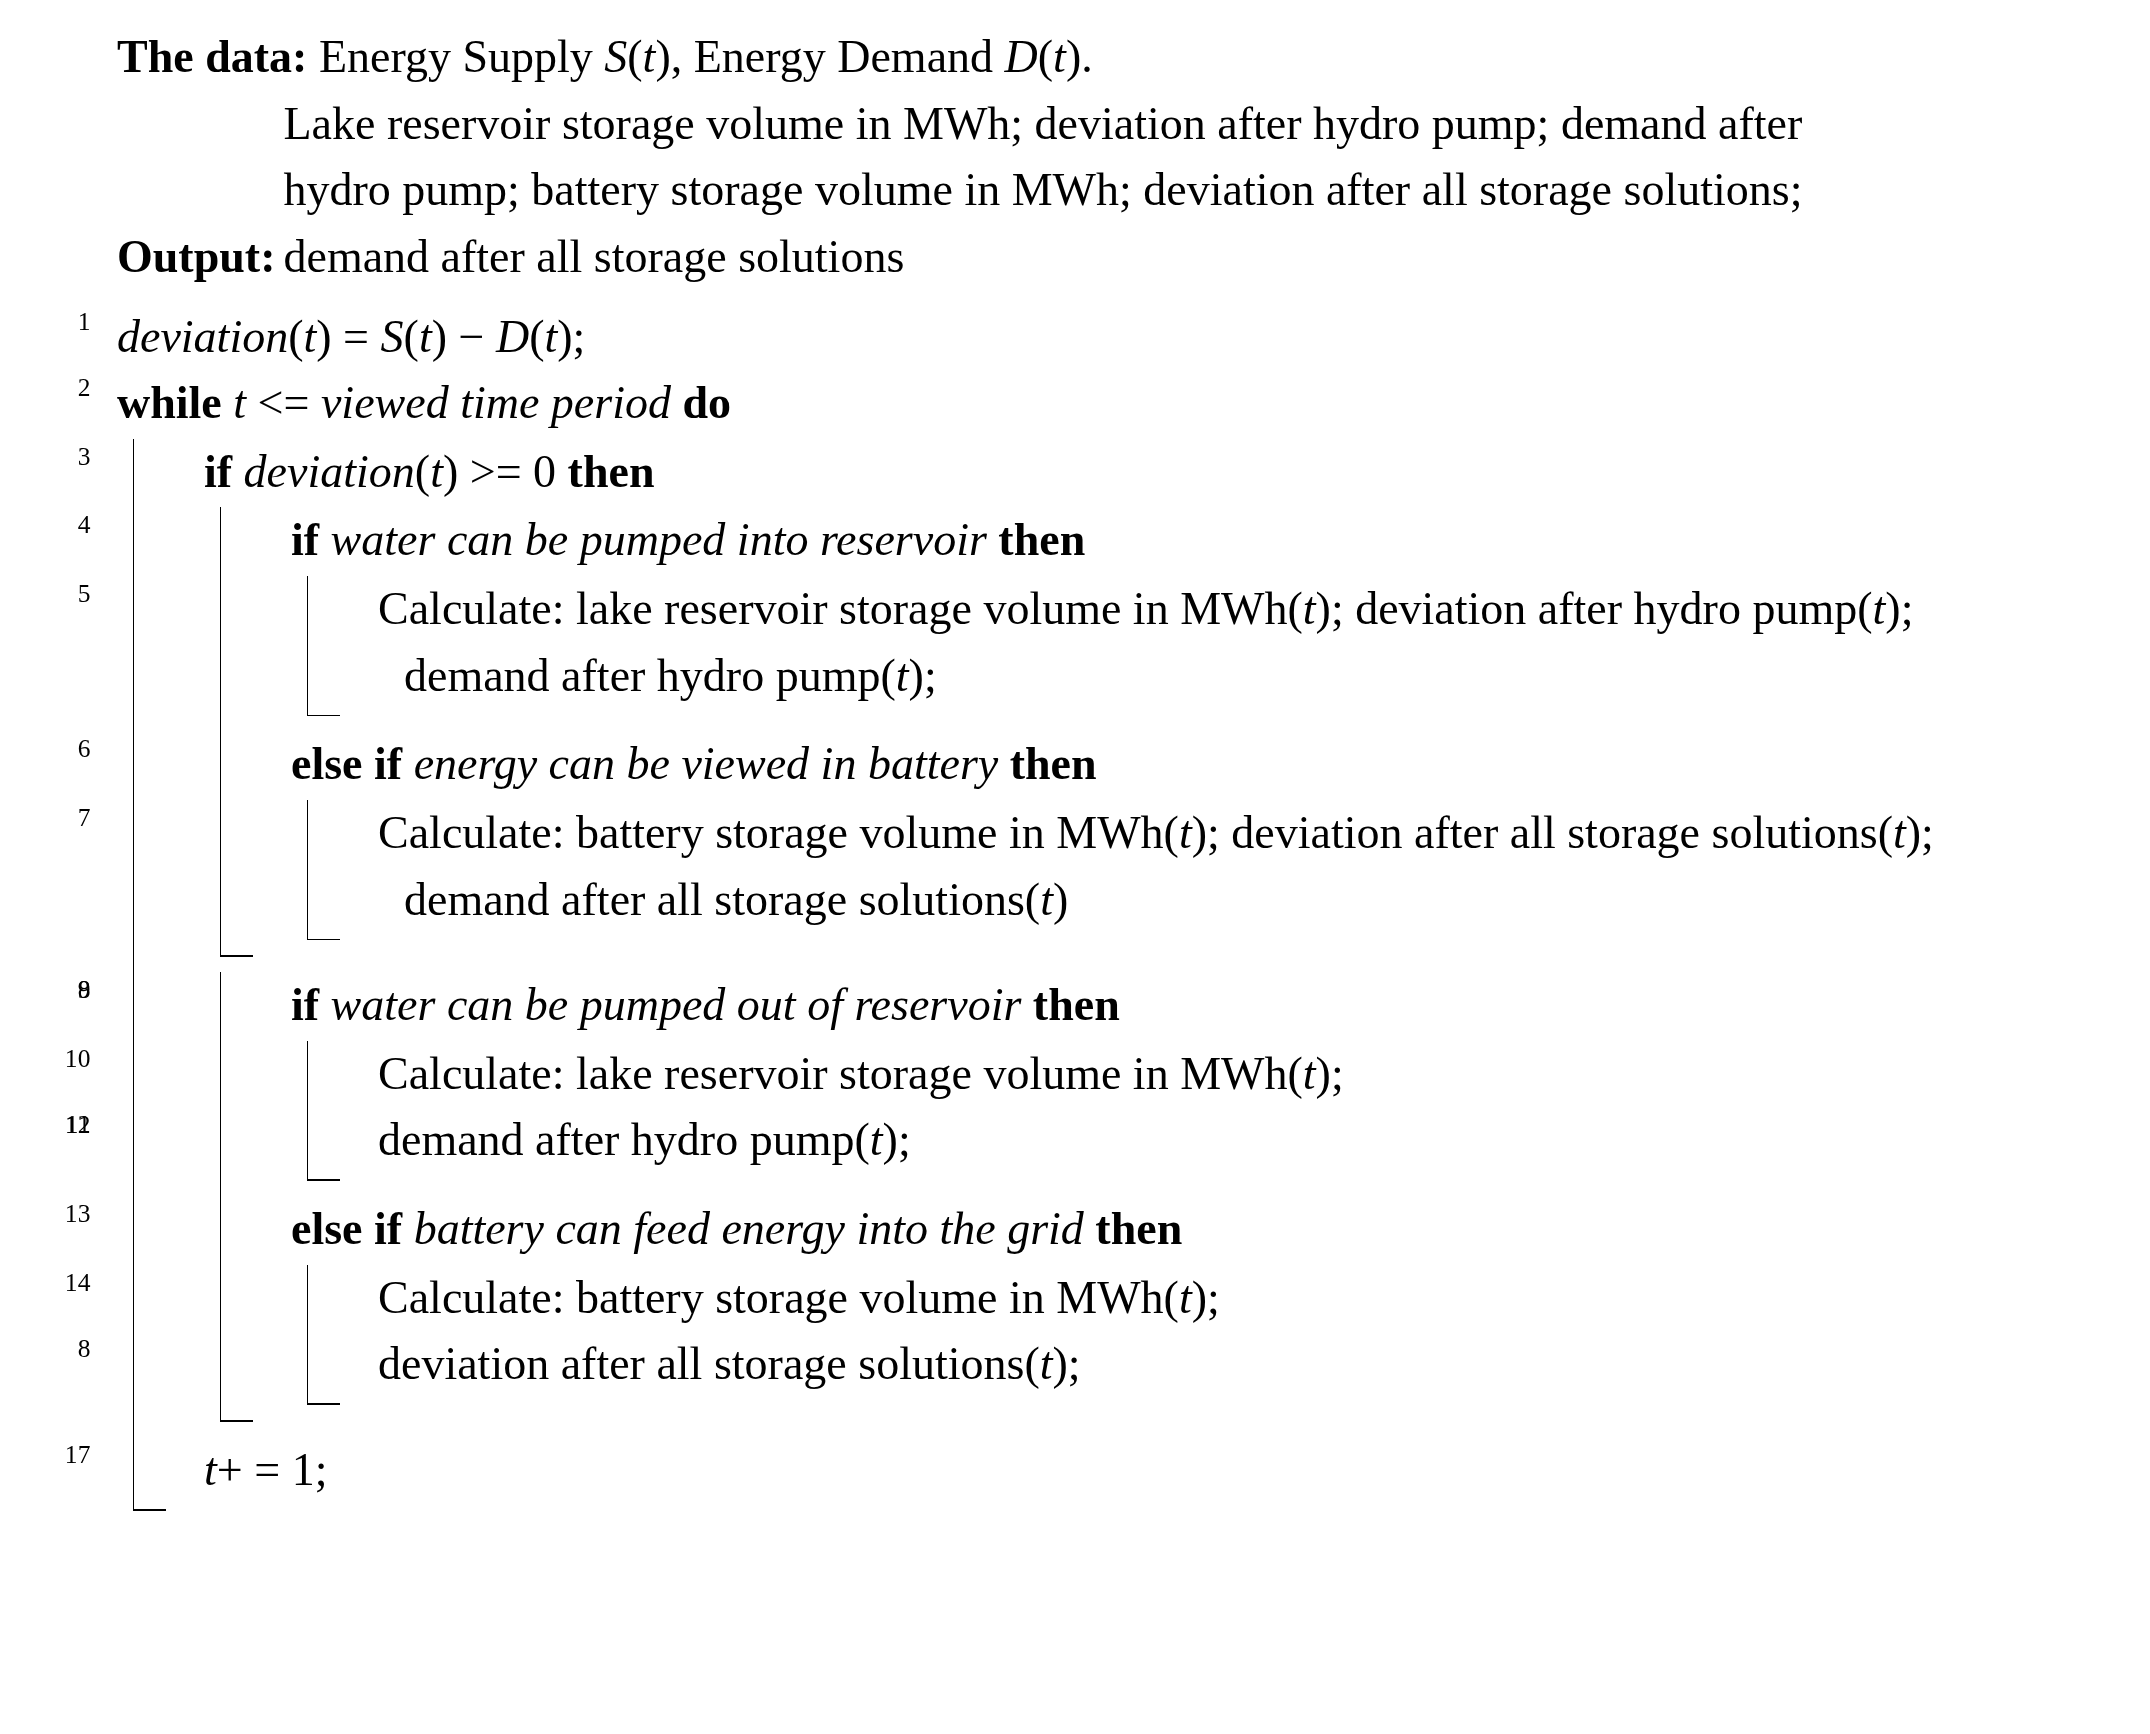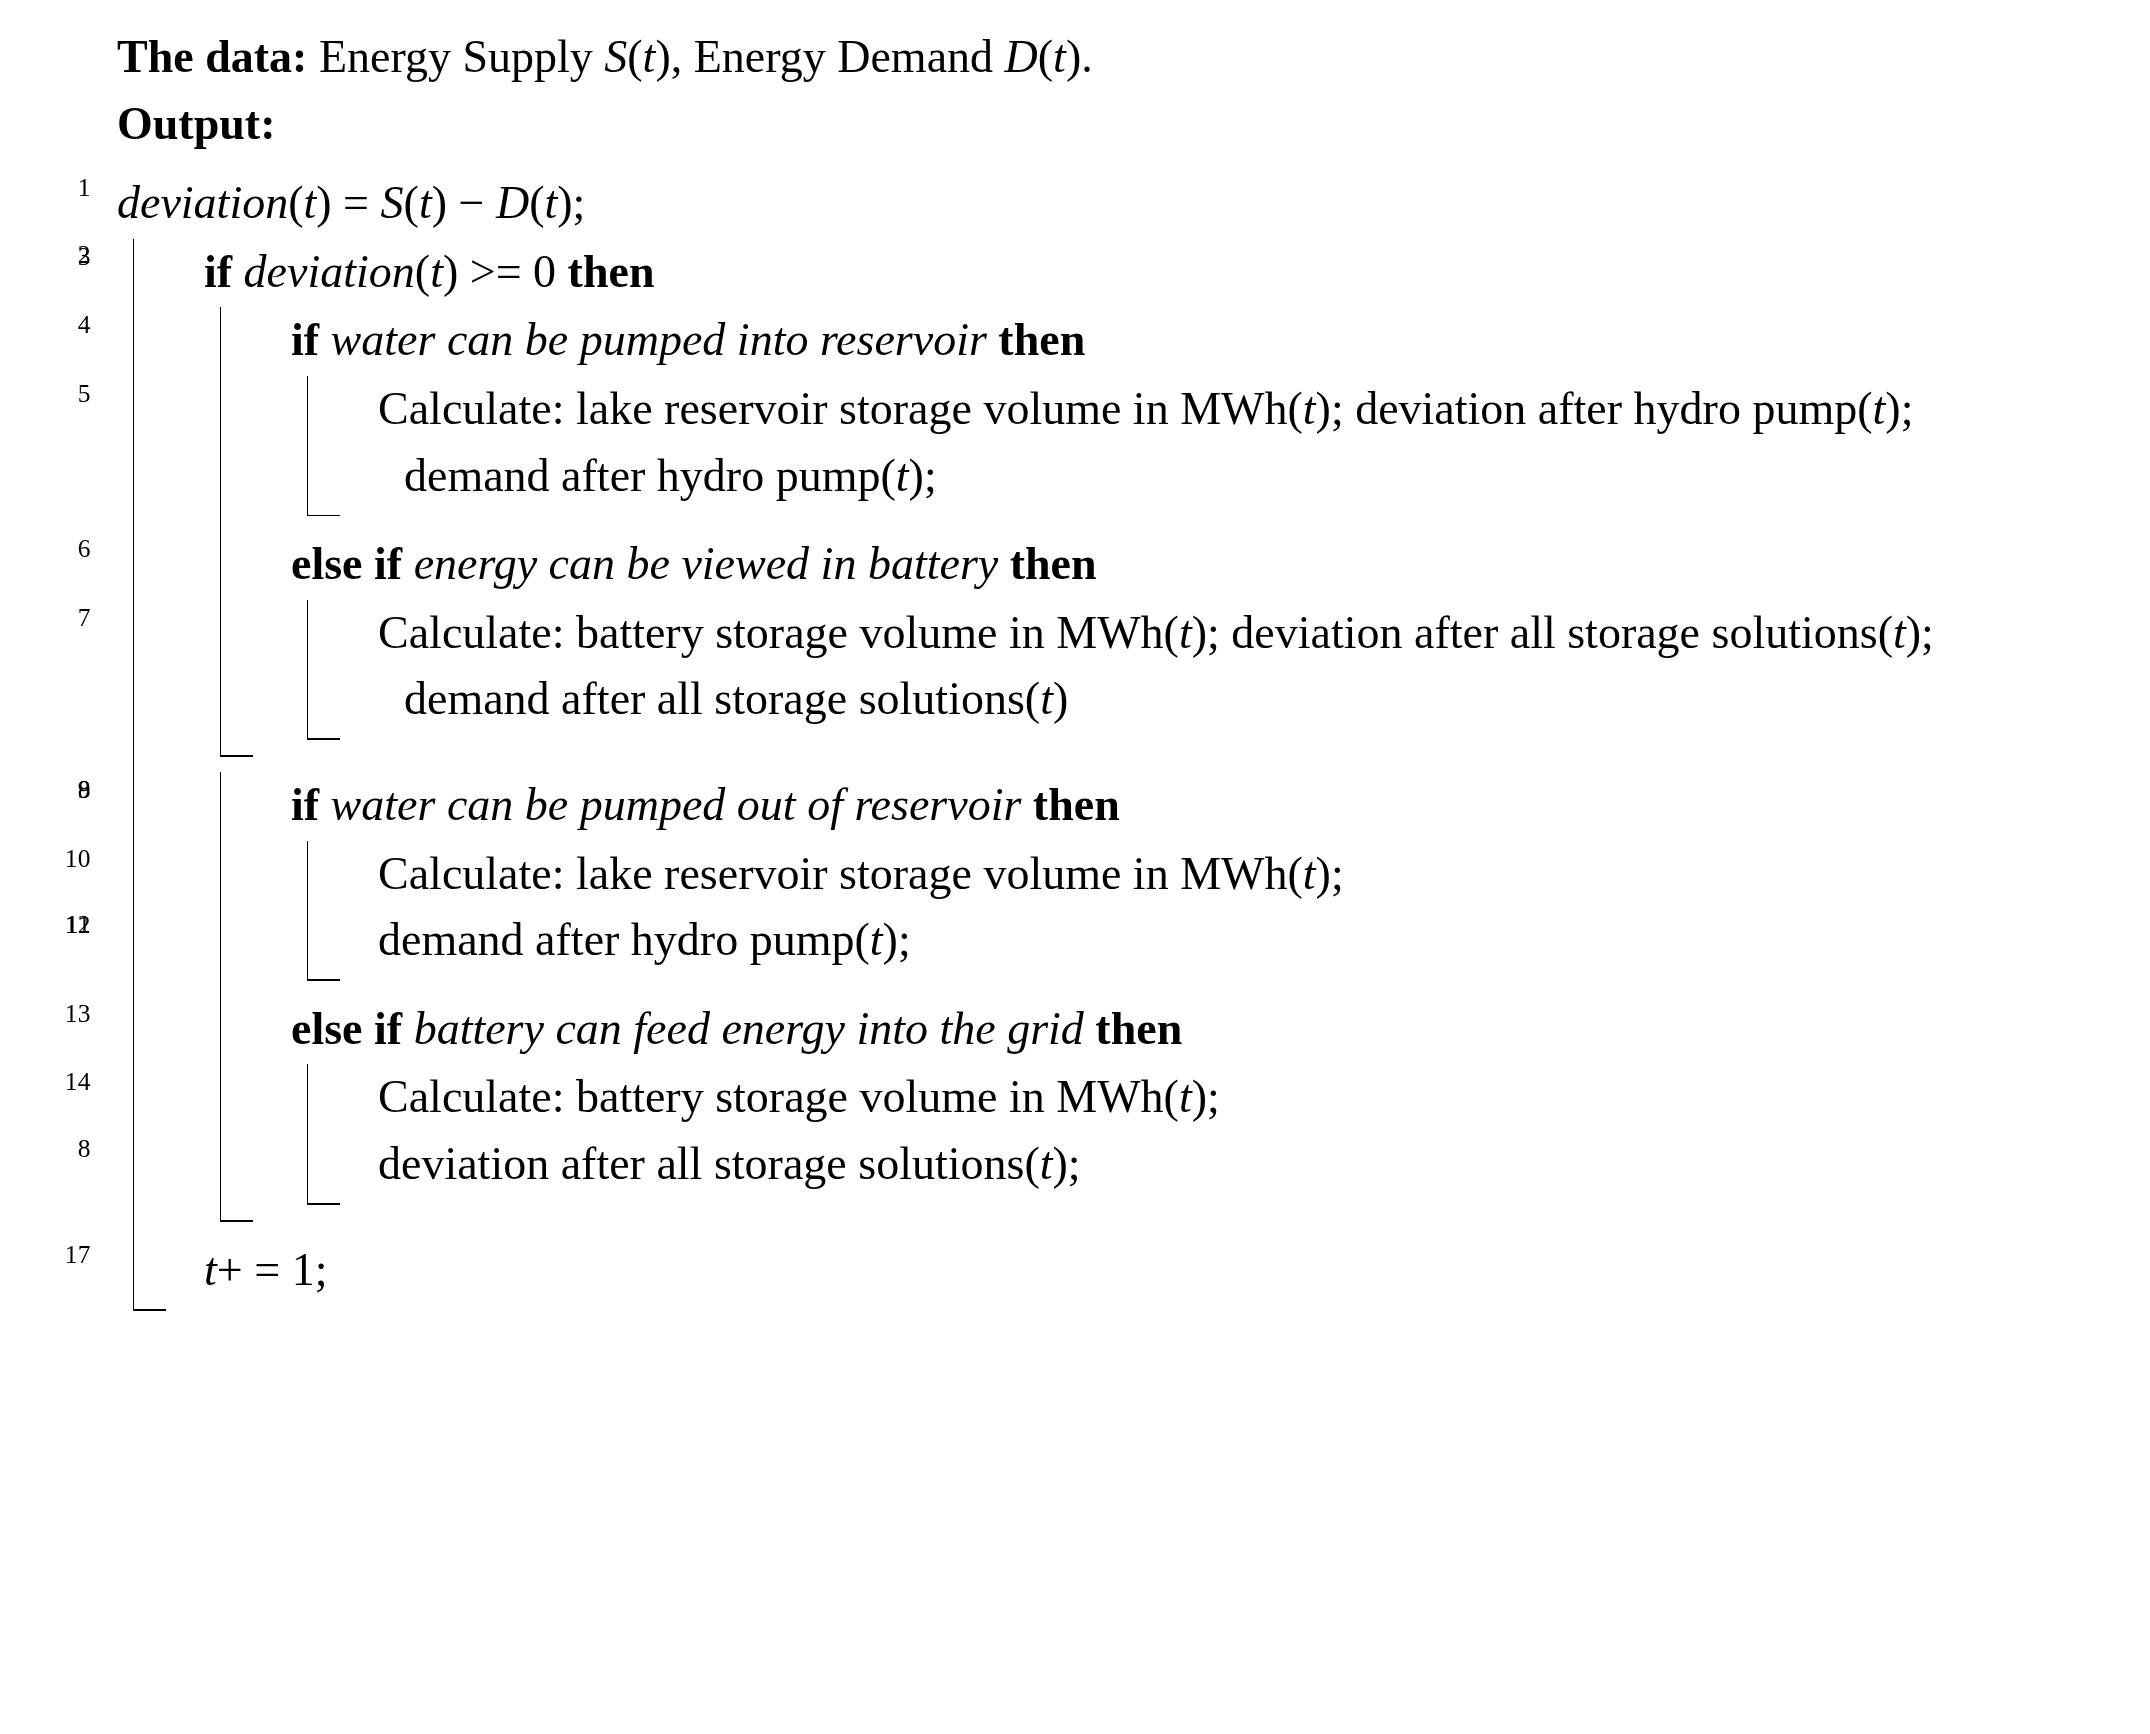--- a/index.html
+++ b/index.html
@@ -64,32 +64,34 @@
 </style>
 </head>
 <body>
 
 <div class="page">
 
   <header>
     <div class="hdr-line"><span class="seg-b">The data:</span><span class="seg-r"> Energy Supply </span><span class="seg-i">S</span><span class="seg-r">(</span><span class="seg-i">t</span><span class="seg-r">), Energy Demand </span><span class="seg-i">D</span><span class="seg-r">(</span><span class="seg-i">t</span><span class="seg-r">).</span></div>
     <div class="hdr-output">
       <span class="out-label">Output:</span>
+      <span class="out-text">Lake reservoir storage volume in MWh; deviation after hydro pump; demand after hydro pump; battery storage volume in MWh; deviation after all storage solutions; demand after all storage solutions</span>
     </div>
   </header>
 
   <div class="algo">
 
     <div class="line">
       <span class="num">1</span>
       <span class="code"><span class="seg-i">deviation</span><span class="seg-r">(</span><span class="seg-i">t</span><span class="seg-r">) = </span><span class="seg-i">S</span><span class="seg-r">(</span><span class="seg-i">t</span><span class="seg-r">) − </span><span class="seg-i">D</span><span class="seg-r">(</span><span class="seg-i">t</span><span class="seg-r">);</span></span>
     </div>
 
     <div class="line">
       <span class="num">2</span>
+      <span class="code"><span class="seg-b">while </span><span class="seg-i">t </span><span class="seg-r">&lt;= </span><span class="seg-i">viewed time period </span><span class="seg-b">do</span></span>
     </div>
 
     <div class="block">
 
       <div class="line">
         <span class="num">3</span>
         <span class="code"><span class="seg-b">if </span><span class="seg-i">deviation</span><span class="seg-r">(</span><span class="seg-i">t</span><span class="seg-r">) &gt;= 0 </span><span class="seg-b">then</span></span>
       </div>
 
       <div class="block">

